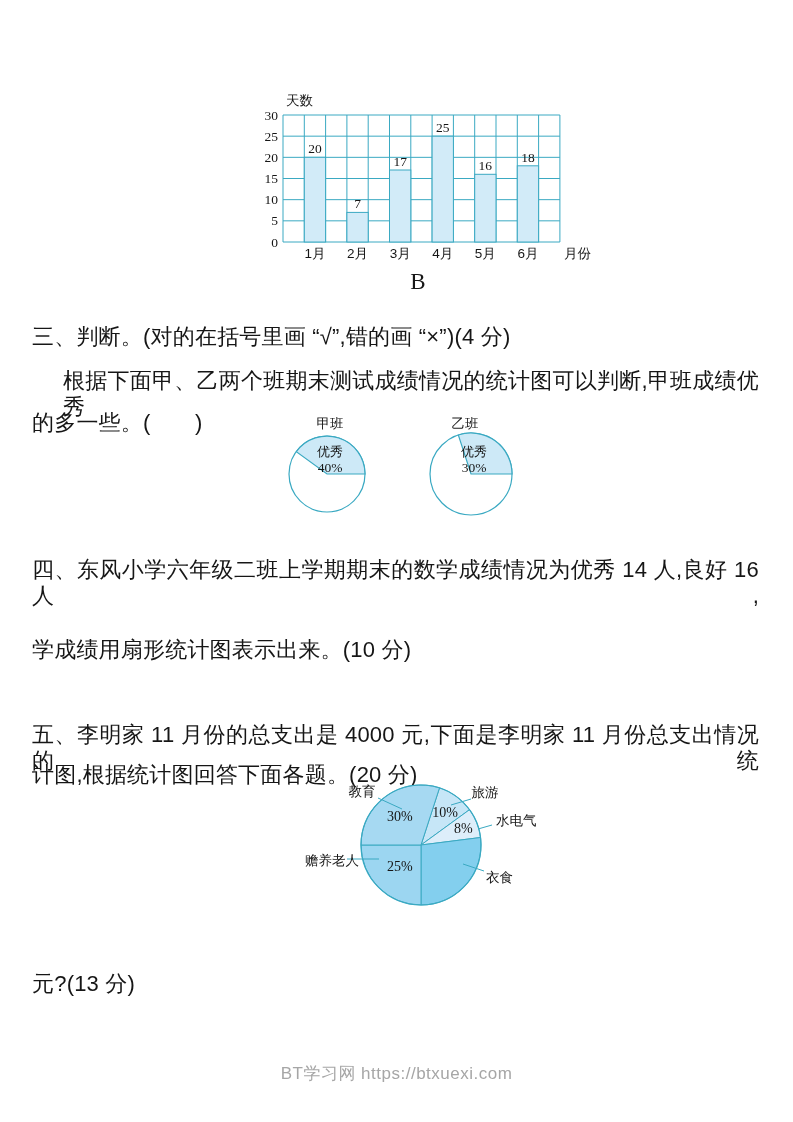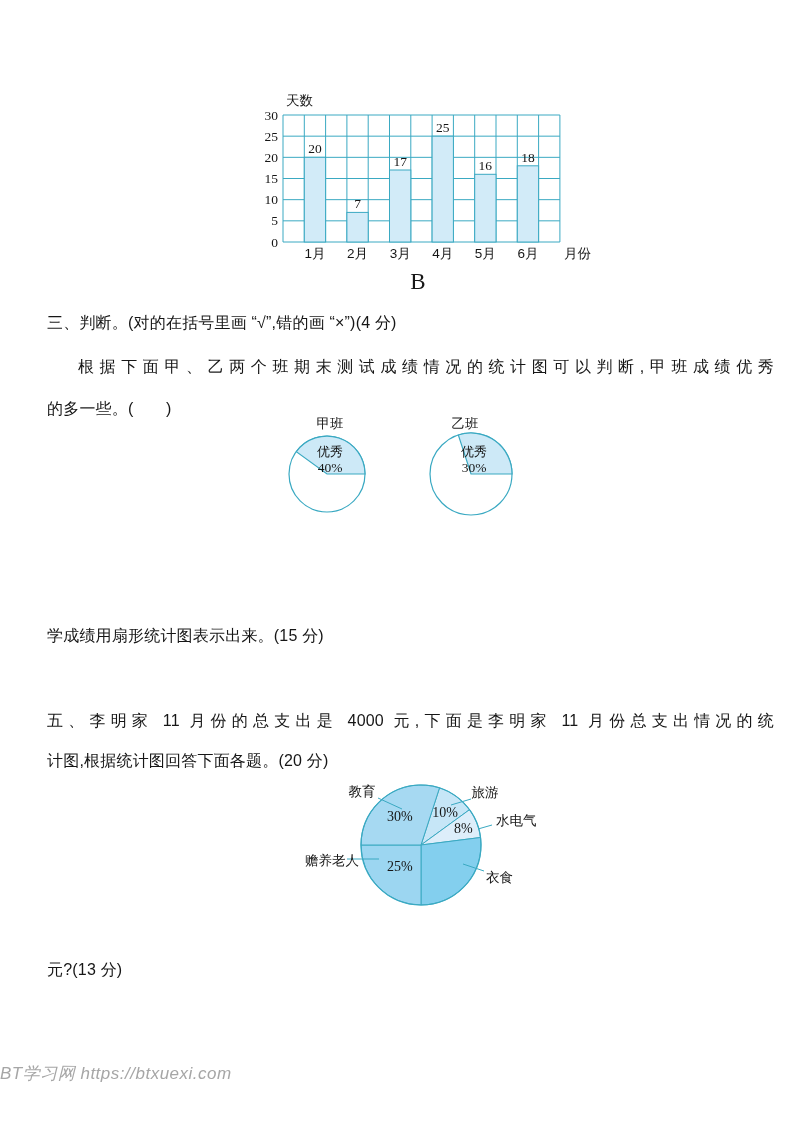--- a/index.html
+++ b/index.html
@@ -1,23 +1,23 @@
 <!DOCTYPE html>
 <html><head>
 <meta charset="utf-8">
 <style>
   html,body{margin:0;padding:0;background:#ffffff;}
   .page{position:relative;width:793px;height:1122px;background:#fff;overflow:hidden;
         font-family:"Liberation Sans",sans-serif;color:#161616;}
   .abs{position:absolute;}
-  .tl{position:absolute;left:47px;width:727px;font-size:16px;line-height:26px;
-      color:#161616;letter-spacing:0.2px;}
+  .tl{position:absolute;left:32px;width:727px;font-size:22px;line-height:26px;
+      color:#161616;letter-spacing:0.2px;margin-top:14px;}
   .just{text-align:justify;text-align-last:justify;}
-  .footer{position:absolute;top:1062px;left:0;width:793px;text-align:left;
-          font-size:17px;color:#a6a6a6;letter-spacing:0.5px;font-style:italic;}
+  .footer{position:absolute;top:1062px;left:0;width:793px;text-align:center;
+          font-size:17px;color:#a6a6a6;letter-spacing:0.5px;}
   svg text{fill:#161616;}
 </style>
 </head>
 <body>
 
 <div class="page">
 
   <div id="bar-chart" class="abs" style="left:250px;top:88px;width:370px;height:210px"><svg viewBox="0 0 370 210" width="370" height="210">
         <line x1="33" y1="27" x2="309.90000000000003" y2="27" stroke="#3aa9c2"></line>
         <line x1="33" y1="48.16666666666667" x2="309.90000000000003" y2="48.16666666666667" stroke="#3aa9c2"></line>
@@ -80,21 +80,22 @@
         <path d="M77,69 L115,69 A38,38 0 0 0 46.3,46.7 Z" fill="#cde9f7" stroke="#3aa9c2" stroke-width="1.2"></path>
         <text x="80" y="51" font-size="13" text-anchor="middle">优秀</text>
         <text x="80" y="67" font-size="13.5" text-anchor="middle" font-family="&quot;Liberation Serif&quot;, serif">40%</text>
         <text x="215" y="23" font-size="13.5" text-anchor="middle">乙班</text>
         <circle cx="221" cy="69" r="41" fill="#ffffff" stroke="#3aa9c2" stroke-width="1.2"></circle>
         <path d="M221,69 L262,69 A41,41 0 0 0 208.3,30.0 Z" fill="#cde9f7" stroke="#3aa9c2" stroke-width="1.2"></path>
         <text x="224" y="51" font-size="13" text-anchor="middle">优秀</text>
         <text x="224" y="67" font-size="13.5" text-anchor="middle" font-family="&quot;Liberation Serif&quot;, serif">30%</text>
       </svg></div>
 
-  <div class="tl" style="top:623px">学成绩用扇形统计图表示出来。(15 分)</div>
+  <div class="tl just" style="top:543px">四、东风小学六年级二班上学期期末的数学成绩情况为优秀 14 人,良好 16 人,</div>
+  <div class="tl" style="top:623px">学成绩用扇形统计图表示出来。(10 分)</div>
 
   <div class="tl just" style="top:708px">五、李明家 11 月份的总支出是 4000 元,下面是李明家 11 月份总支出情况的统</div>
   <div class="tl" style="top:748px">计图,根据统计图回答下面各题。(20 分)</div>
 
   <div id="household-pie" class="abs" style="left:290px;top:768px;width:320px;height:150px"><svg viewBox="0 0 320 150" width="320" height="150">
         <path d="M131,77 L149.5,19.9 A60,60 0 0 1 179.5,41.7 Z" fill="#c6e6f7" stroke="#3aa9c2"></path>
         <text x="154.9816382935329" y="48.99210662950214" font-size="14" text-anchor="middle" font-family="&quot;Liberation Serif&quot;, serif">10%</text>
         <line x1="181" y1="31" x2="161" y2="37" stroke="#3aa9c2"></line>
         <text x="195" y="29" font-size="13.5" text-anchor="middle">旅游</text>
         <path d="M131,77 L179.5,41.7 A60,60 0 0 1 190.5,69.5 Z" fill="#ddeefa" stroke="#3aa9c2"></path>

